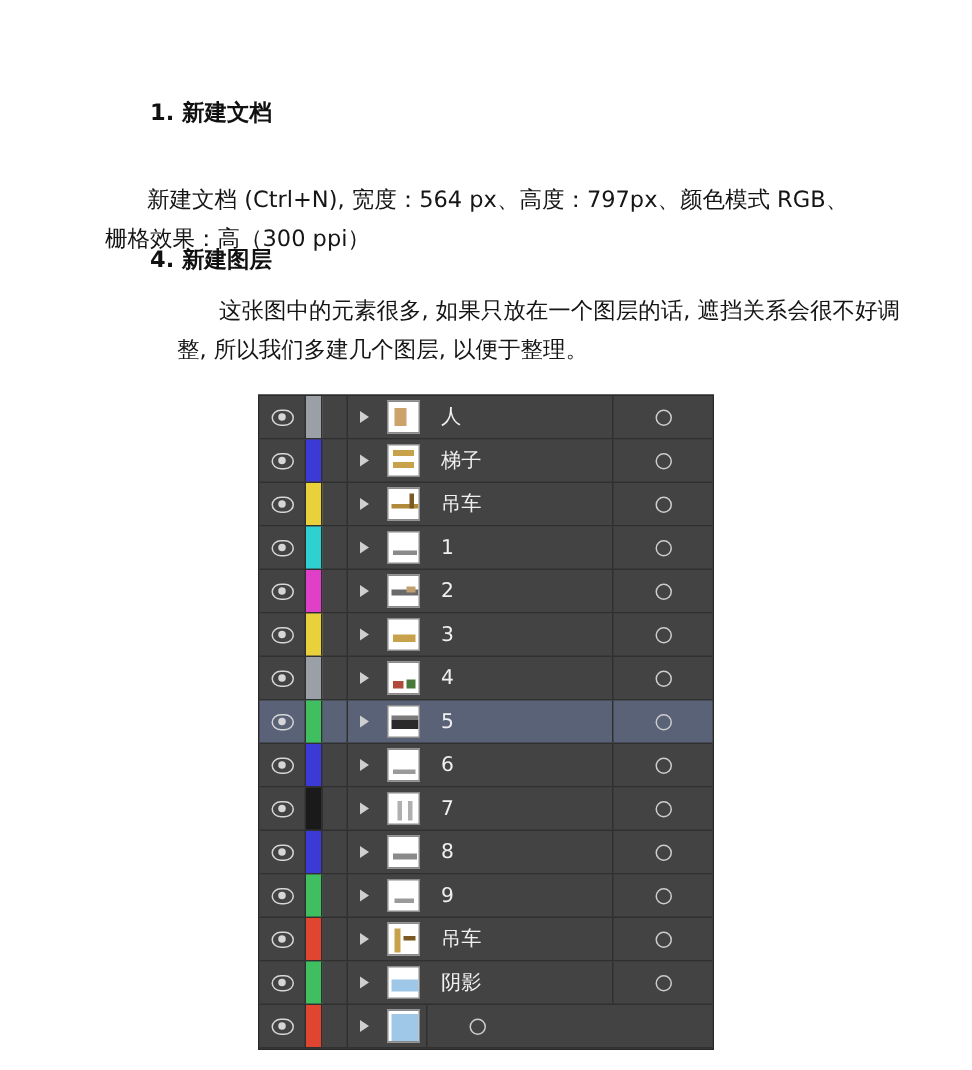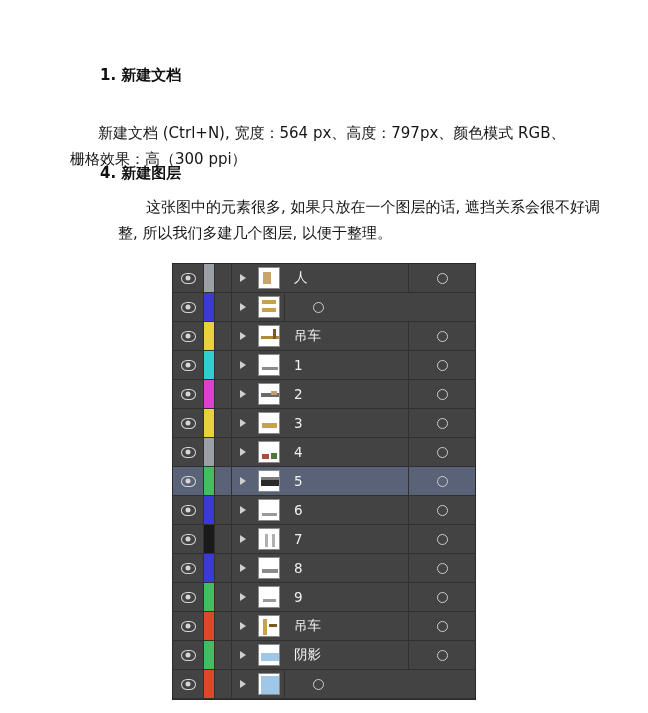--- a/index.html
+++ b/index.html
@@ -214,20 +214,21 @@
         <div class="cell-gap"></div>
         <div class="cell-arrow">
           <span class="arrow"></span>
         </div>
         <div class="cell-thumb">
           <div class="thumb">
             <i style="background: rgb(200, 162, 74); left: 3px; top: 3px; width: 14px; height: 4px;"></i>
             <i style="background: rgb(200, 162, 74); left: 3px; top: 11px; width: 14px; height: 4px;"></i>
           </div>
         </div>
+        <div class="cell-name">梯子</div>
         <div class="cell-circle">
           <span class="circle"></span>
         </div>
       </div>
       <div class="layer-row">
         <div class="cell-eye">
           <span class="eye"></span>
         </div>
         <div class="cell-color" style="background: rgb(232, 209, 58);"></div>
         <div class="cell-gap"></div>

